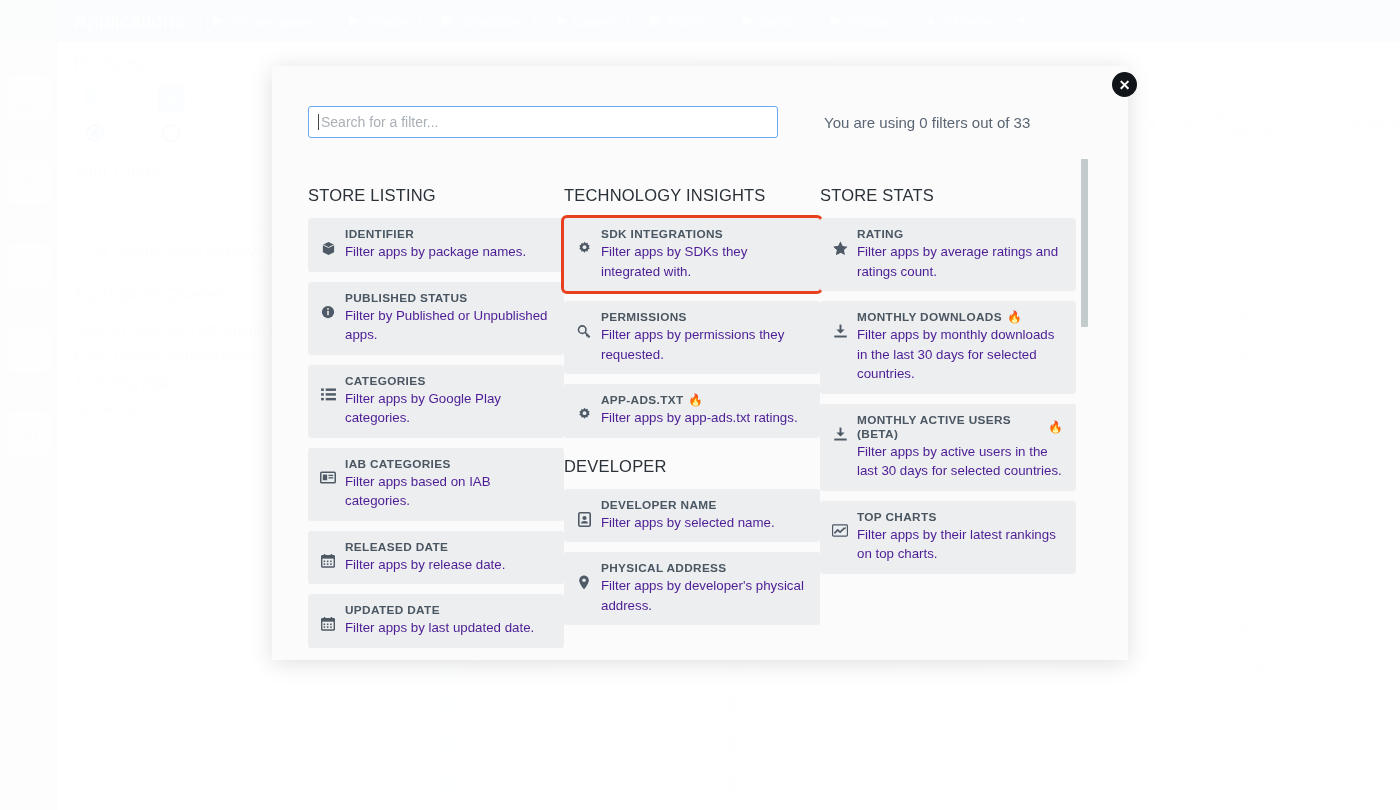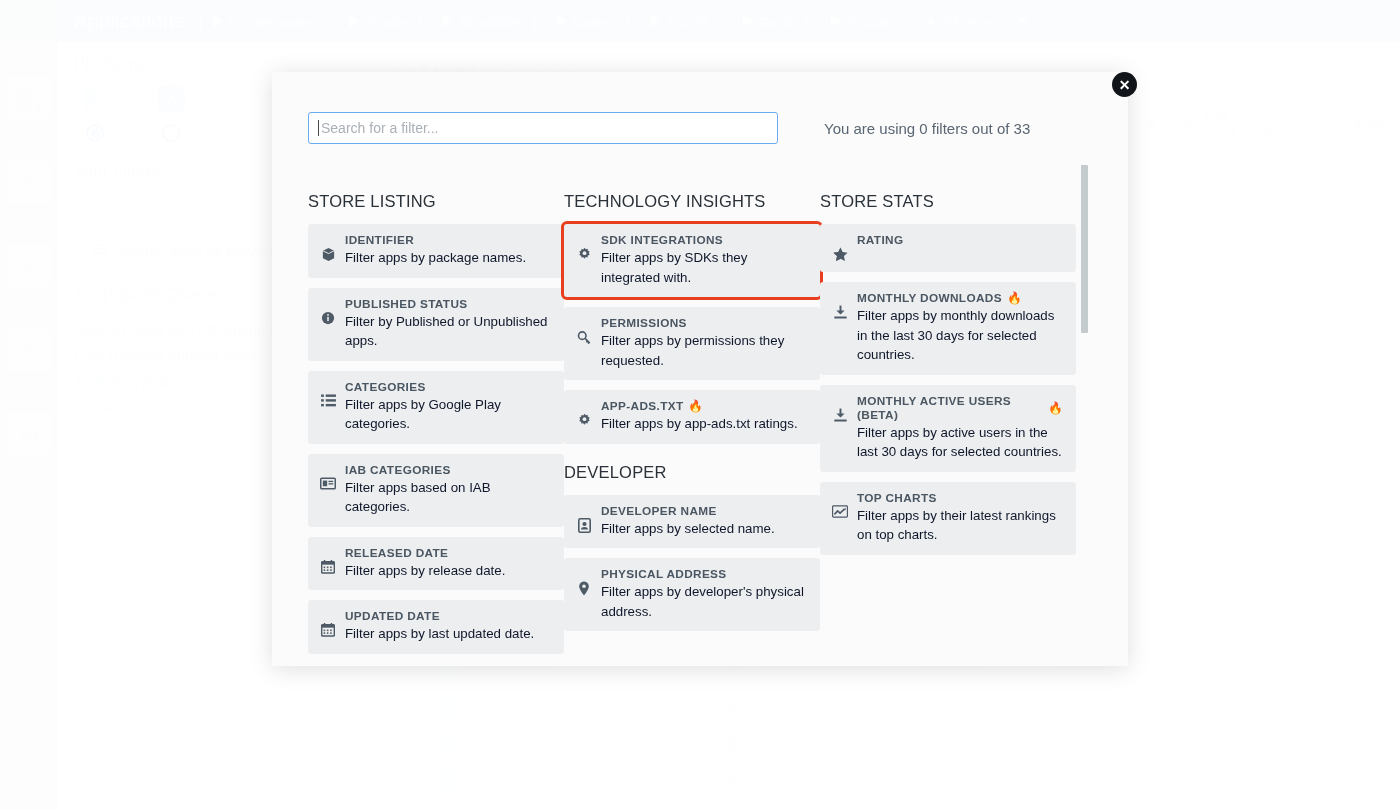--- a/index.html
+++ b/index.html
@@ -127,21 +127,21 @@
   .play-ic { width: 0;height:0;border-left:13px solid #f6f9fc;border-top:8px solid transparent;border-bottom:8px solid transparent;}
 
   
   .veil {
     position: absolute; inset: 0; background: rgba(255,255,255,0.82);
     pointer-events: none;
   }
 
   
   .modal {
-    position: absolute; left: 272px; top: 72px;
+    position: absolute; left: 272px; top: 66px;
     width: 856px; height: 594px;
     background: #fbfbfb;
     box-shadow: 0 3px 22px rgba(0,0,0,.13);
     overflow: hidden;
   }
   .modal-close {
     position: absolute; left: 1112px; top: 72px;
     width: 25px; height: 25px; border-radius: 50%;
     background: #111418; color: #ffffff;
     display: flex; align-items: center; justify-content: center;
@@ -183,21 +183,21 @@
     width: 16px; flex: 0 0 16px; color: #4e5a66; display:flex; align-items:center; justify-content:center;
     margin-top: 14px;
   }
   .card .body { flex: 1 1 auto; min-width: 0; }
   .card .ttl {
     font-size: 11.8px; font-weight: bold; color: #4a5661;
     letter-spacing: .35px; margin-bottom: 1px;
     display: flex; align-items: center; gap: 5px;
   }
   .card .desc {
-    font-size: 13.3px; color: #0f172a; line-height: 18.5px;
+    font-size: 13.3px; color: #4c1d95; line-height: 18.5px;
   }
   .fire { color: #e8472a; font-size: 12px; }
   .card.highlight {
     outline: 3px solid #e8401f; outline-offset: 0px; justify-content: flex-end;
   }
   .modal-scrollbar {
     position: absolute; right: 40px; top: 93px;
     width: 7px; height: 168px; background: #c4cbcd; border-radius: 1px;
     cursor: pointer;
   }
@@ -769,20 +769,21 @@
           <div class="sect-title">STORE STATS</div>
           <div class="card">
         <span class="ic">
               <svg width="15" height="15" viewBox="0 0 16 16">
                 <path d="M8 0.6l2.3 4.8 5.2.7-3.8 3.6 1 5.2L8 12.4 3.3 14.9l1-5.2L.5 6.1l5.2-.7z" fill="#4e5a66"></path>
                 <path d="M8 0.6v11.8L3.3 14.9l1-5.2L.5 6.1l5.2-.7z" fill="#4e5a66"></path>
               </svg>
             </span>
         <span class="body">
           <span class="ttl">RATING</span>
+          <span class="desc">Filter apps by average ratings and ratings count.</span>
         </span>
           </div>
           <div class="card">
         <span class="ic">
               <svg width="15" height="15" viewBox="0 0 16 16">
                 <path d="M8 0.6v8.2" stroke="#4e5a66" stroke-width="2.1" fill="none"></path>
                 <path d="M3.6 5.8L8 10.2l4.4-4.4z" fill="#4e5a66"></path>
                 <rect x="1.4" y="12.3" width="13.2" height="2.1" fill="#4e5a66"></rect>
               </svg>
             </span>

